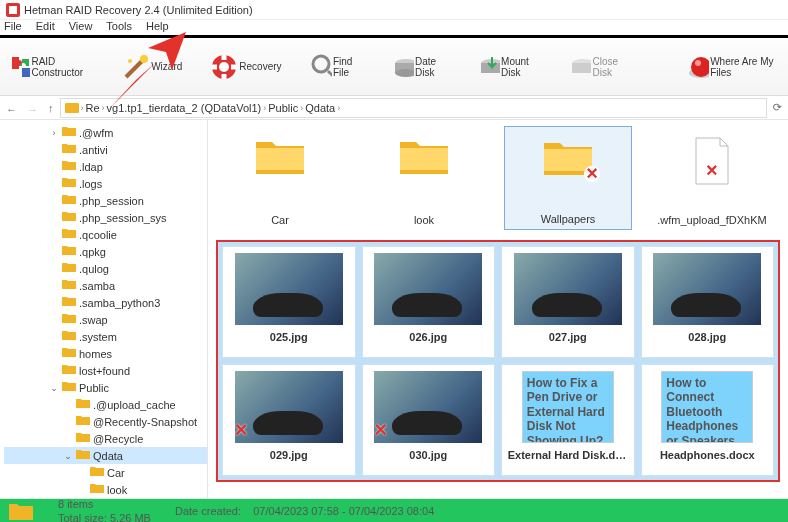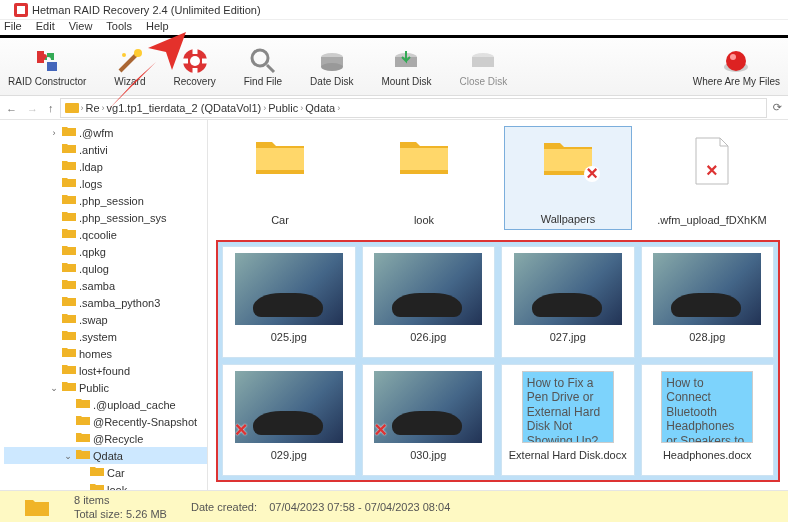--- a/index.html
+++ b/index.html
@@ -1,22 +1,22 @@
 <!DOCTYPE html>
 <html><head>
 <meta charset="utf-8">
 <style>
 * { margin: 0; padding: 0; box-sizing: border-box; font-family: "Segoe UI", Tahoma, sans-serif; }
 body { width: 788px; height: 522px; background: #fff; overflow: hidden; font-size: 11px; color: #333; position: relative; }
-.titlebar { height: 20px; padding: 2px 14px; display: flex; align-items: center; gap: 4px; background: #fff; border-bottom: 1px solid #eee; }
+.titlebar { height: 20px; padding: 2px 6px; display: flex; align-items: center; gap: 4px; background: #fff; border-bottom: 1px solid #eee; }
 .titlebar svg { flex-shrink: 0; }
 .menubar { height: 18px; padding: 0 4px; display: flex; gap: 14px; border-bottom: 3px solid #000000; font-size: 11px; }
 .menubar span { cursor: default; }
 .toolbar { height: 58px; display: flex; align-items: center; padding: 2px 8px; gap: 28px; background: linear-gradient(#fdfdfd,#f4f4f4); border-bottom: 1px solid #ddd; }
-.toolbar .tbtn { display: flex; flex-direction: column; align-items: center; gap: 1px; font-size: 10px; cursor: pointer; }
+.toolbar .tbtn { display: flex; flex-direction: row; align-items: center; gap: 1px; font-size: 10px; cursor: pointer; }
 .toolbar .tbtn svg { width: 28px; height: 28px; }
 .toolbar .tbtn.disabled { opacity: .55; }
 .addrbar { height: 24px; display: flex; align-items: center; padding: 0 6px; gap: 6px; border-bottom: 1px solid #e5e5e5; font-size: 11px; }
 .addrbar .nav { display: flex; gap: 10px; color: #666; }
 .addrbar .path { flex: 1; display: flex; align-items: center; gap: 2px; border: 1px solid #ddd; height: 20px; padding: 0 4px; }
 .addrbar .crumb { display: flex; align-items: center; gap: 4px; }
 .addrbar .sep { color: #888; font-size: 9px; }
 .main { display: flex; height: 380px; }
 .tree { width: 208px; border-right: 1px solid #e5e5e5; overflow: auto; padding: 4px 0 4px 4px; }
 .tree ul { list-style: none; }
@@ -28,27 +28,27 @@
 .content { flex: 1; overflow: auto; padding: 6px 8px; position: relative; }
 .row { display: flex; gap: 16px; margin-bottom: 10px; }
 .folder-item, .file-item { display: flex; flex-direction: column; align-items: center; width: 128px; font-size: 11px; }
 .folder-item { height: 104px; justify-content: space-between; padding: 10px 0 4px; }
 .folder-item.sel { border: 1px solid #7baedc; background: #e8f2fb; }
 .folder-icon { position: relative; }
 .folder-icon.x::after { content: "×"; position: absolute; bottom: -3px; right: -6px; color: #d33; font-weight: bold; font-size: 20px; background: #fff; border-radius: 50%; width: 16px; height: 16px; line-height: 14px; text-align: center; }
 .doc-icon { position: relative; }
 .doc-icon.x::after { content: "×"; position: absolute; bottom: 6px; left: 14px; color: #d33; font-weight: bold; font-size: 20px; }
 .sel-grid { border: 2px solid #d33; padding: 4px; display: grid; grid-template-columns: repeat(4,1fr); gap: 6px; background: #bfe0f7; }
-.thumb { background: #fff; border: 1px solid #cde3f2; display: flex; flex-direction: column; align-items: center; padding: 6px 4px 12px; height: 112px; }
+.thumb { background: #fff; border: 1px solid #cde3f2; display: flex; flex-direction: column; align-items: center; padding: 6px 4px 12px; height: 112px; font-weight: bold; }
 .thumb .img { width: 108px; height: 72px; background: linear-gradient(135deg,#8aa,#468 60%,#235); position: relative; display: flex; align-items: center; justify-content: center; color: #fff; font-size: 8px; }
 .thumb .img.car::before { content: ""; position: absolute; bottom: 8px; left: 18px; width: 70px; height: 24px; background: #222; border-radius: 40% 40% 8px 8px / 60% 60% 8px 8px; }
 .thumb .img.x::after { content: "×"; position: absolute; bottom: 0; left: 0; color: #d33; font-weight: bold; font-size: 22px; text-shadow: 0 0 2px #fff; }
 .thumb .txtprev { width: 92px; height: 72px; background: #7dd3fc; border: 1px solid #ccc; font-size: 12px; padding: 4px; color: #555; line-height: 1.2; overflow: hidden; }
 .thumb .lbl { margin-top: 6px; font-size: 11px; text-align: center; white-space: nowrap; overflow: hidden; text-overflow: ellipsis; max-width: 120px; }
-.status { position: absolute; bottom: 0; left: 0; right: 0; height: 32px; border-top: 1px solid #e5e5e5; display: flex; align-items: center; padding: 0 24px; gap: 24px; font-size: 11px; color: #555; background: #fef9c3; }
+.status { position: absolute; bottom: 0; left: 0; right: 0; height: 24px; border-top: 1px solid #e5e5e5; display: flex; align-items: center; padding: 0 8px; gap: 24px; font-size: 11px; color: #555; background: #22c55e; }
 .status .col { display: flex; flex-direction: column; gap: 2px; }
 .arrow { position: absolute; top: 30px; left: 98px; width: 90px; height: 90px; z-index: 50; pointer-events: none; }
 </style>
 </head>
 <body>
 
 <div class="titlebar">
   <svg width="14" height="14">
       <rect width="14" height="14" rx="2" fill="#d33"></rect>
       <rect x="3" y="3" width="8" height="8" fill="#fff"></rect>

